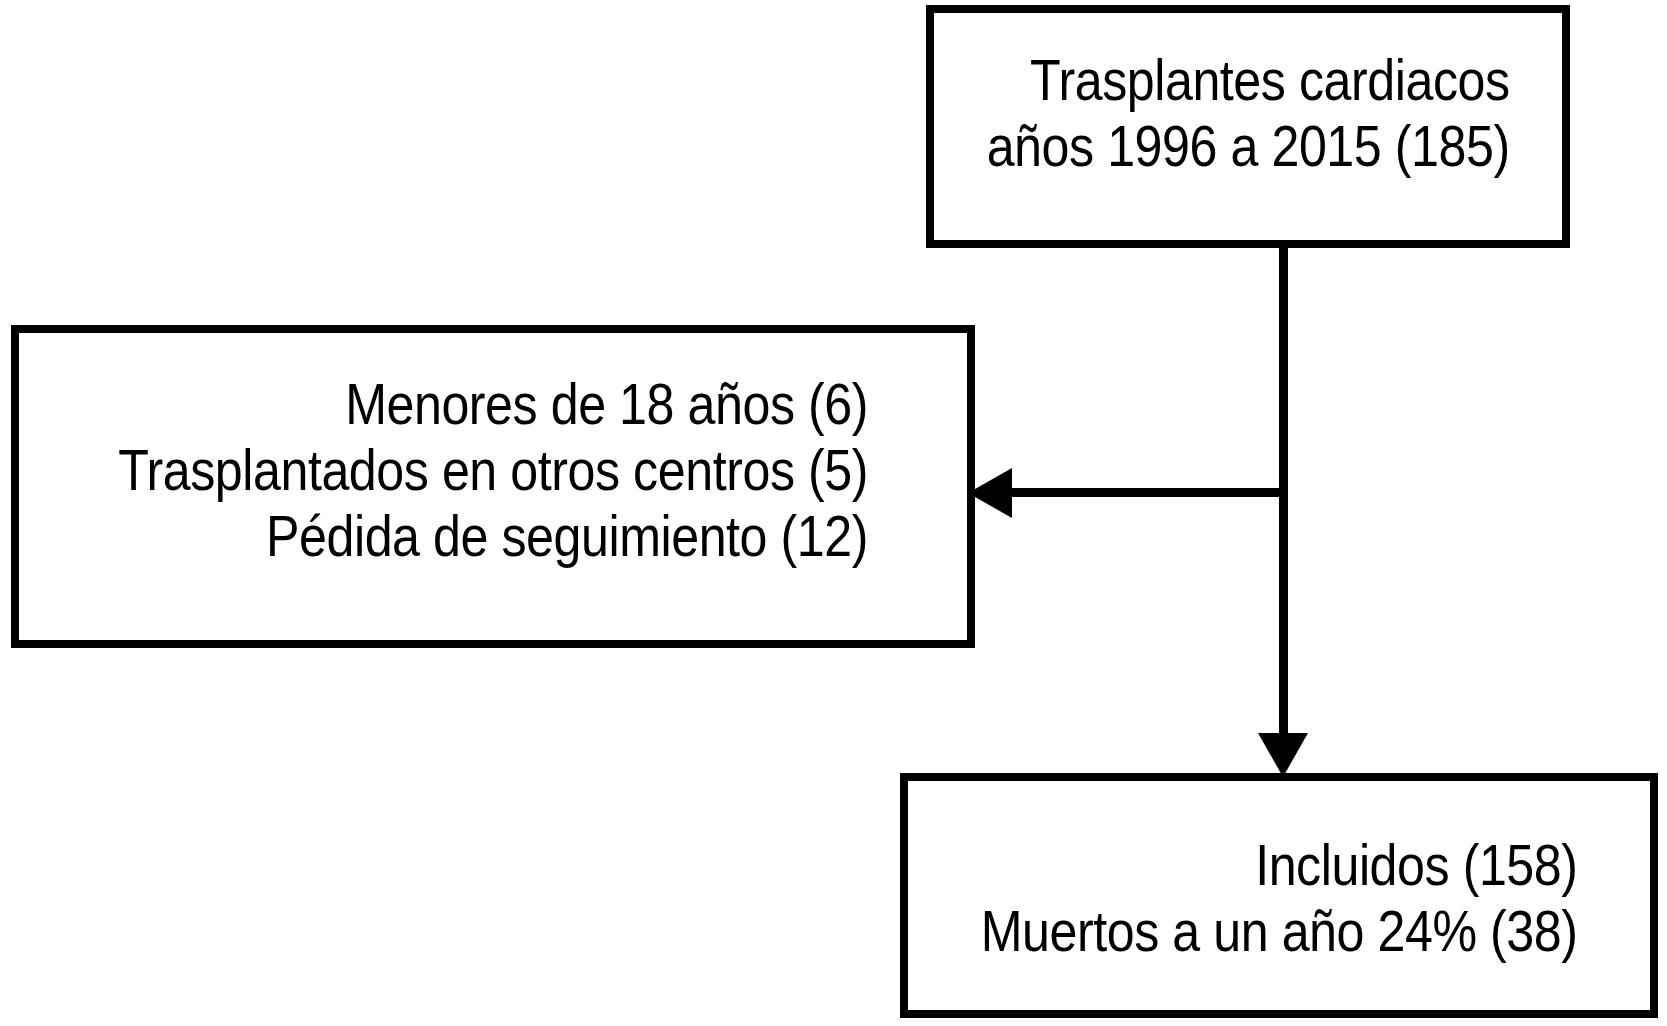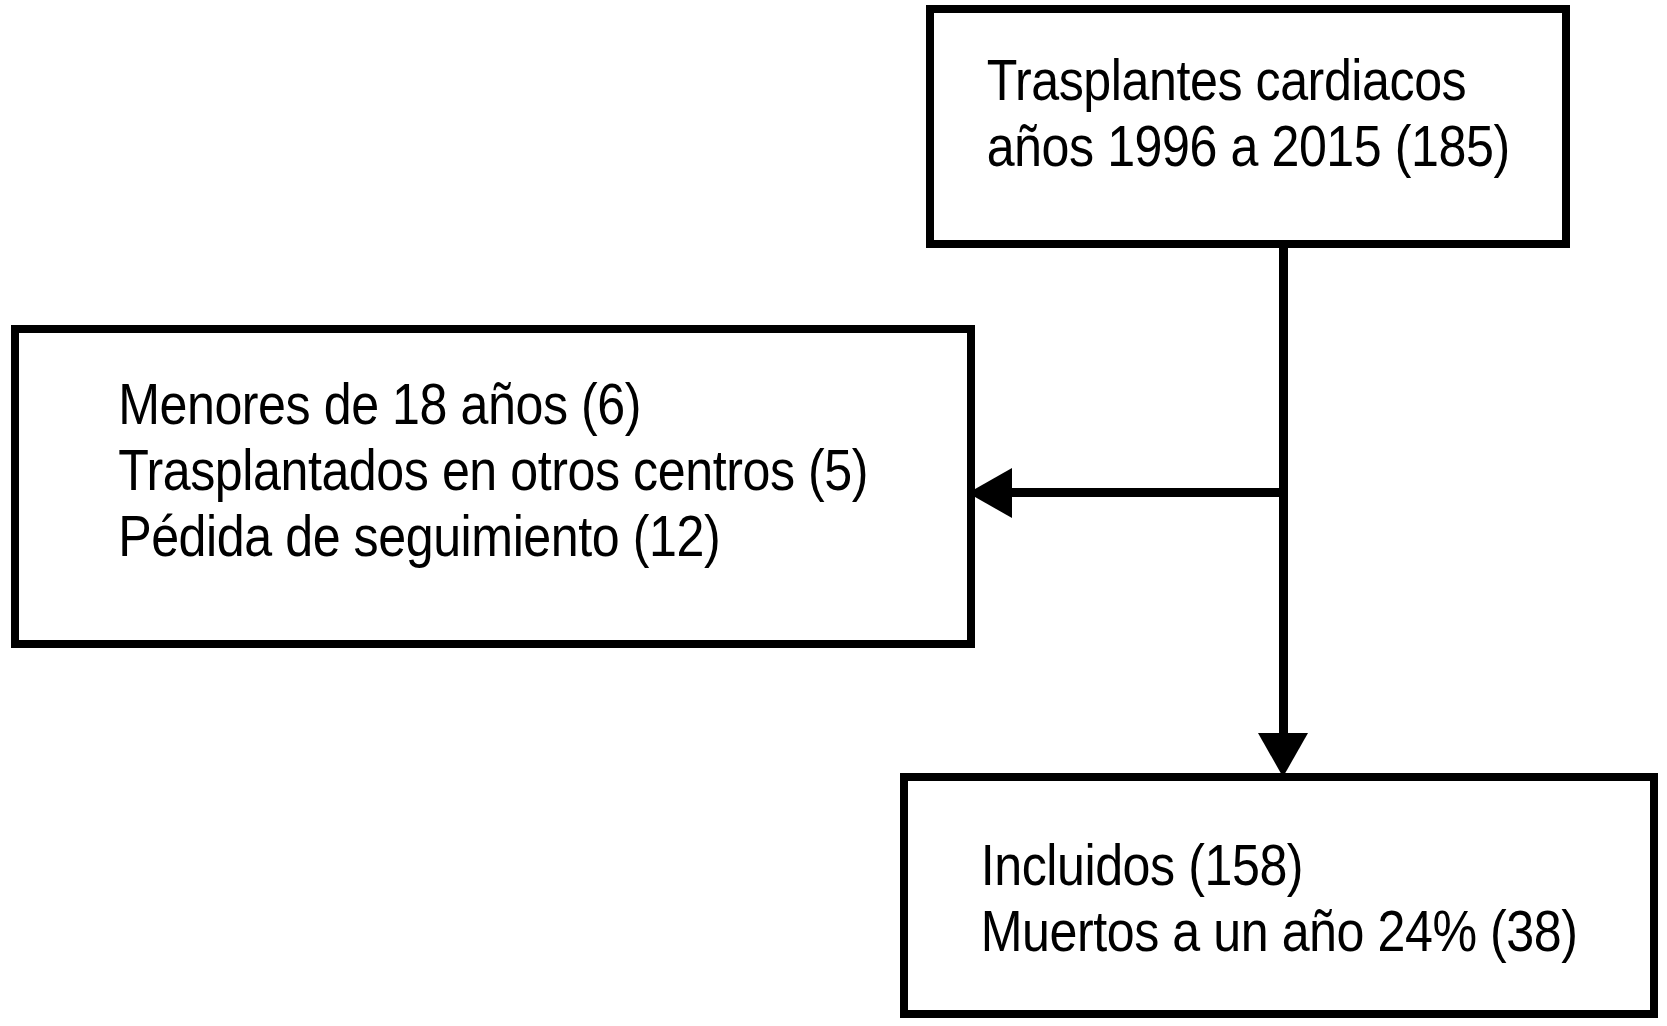--- a/index.html
+++ b/index.html
@@ -17,21 +17,21 @@
   }
 
   .flow-box {
     position: absolute;
     box-sizing: border-box;
     background: #ffffff;
     border: 8px solid #000000;
     display: flex;
     align-items: center;
     justify-content: center;
-    text-align: left;
+    text-align: right;
   }
   .flow-box .box-text {
     font-size: 57px;
     line-height: 66px;
     color: #000000;
     letter-spacing: -0.5px;
     transform: scaleX(0.88);
     transform-origin: center center;
     white-space: nowrap;
   }

